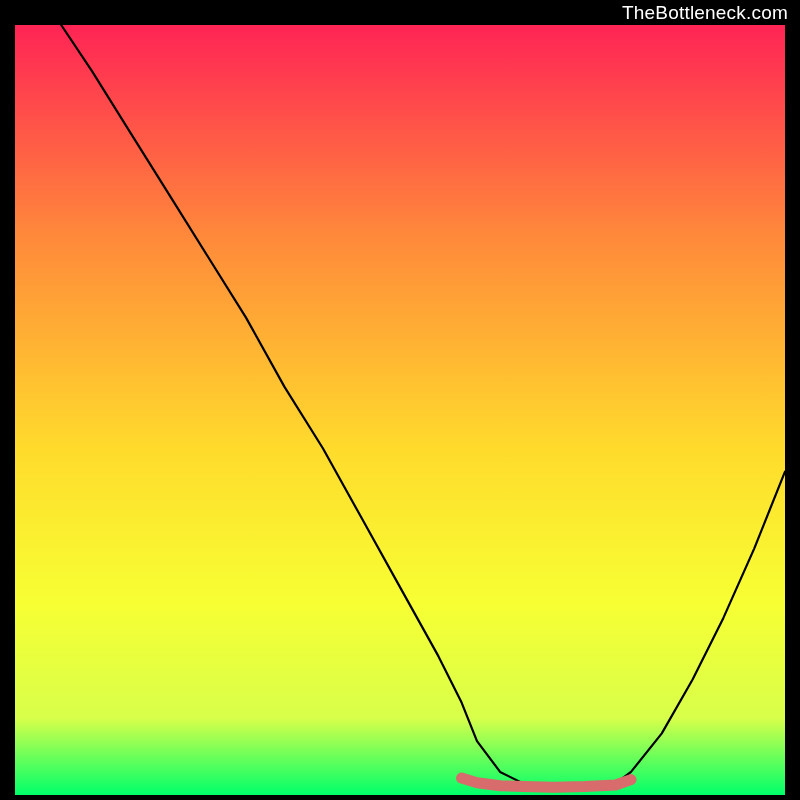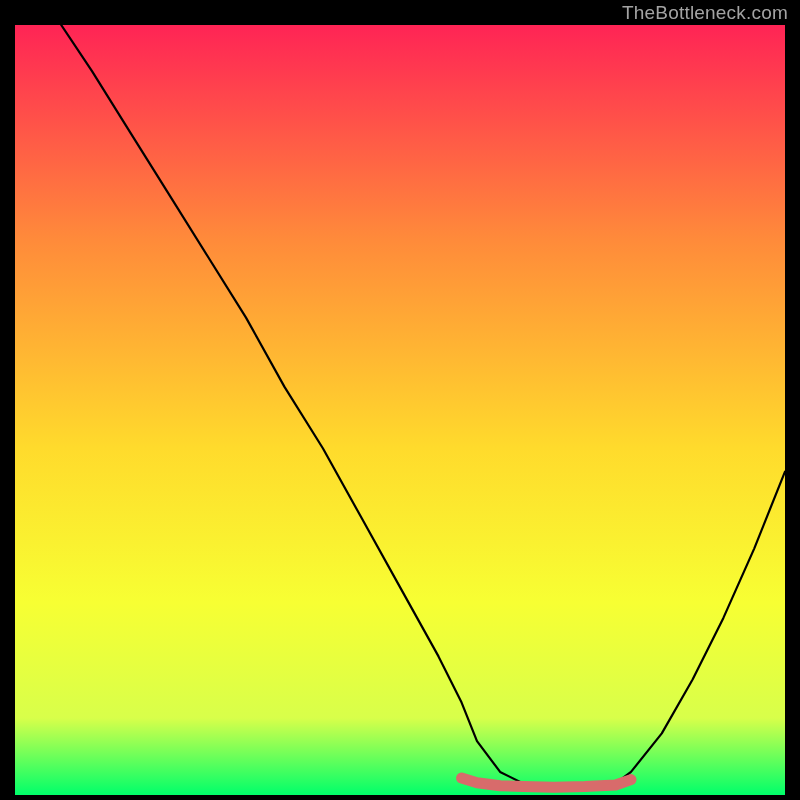--- a/index.html
+++ b/index.html
@@ -23,21 +23,21 @@
     position: absolute;
     left: 0;
     top: 0;
     width: 770px;
     height: 770px;
   }
   .watermark {
     position: absolute;
     top: 2px;
     right: 12px;
-    color: #a3a3a3;
+    color: #ffffff;
     font-size: 19px;
     font-weight: 500;
     letter-spacing: 0.2px;
   }
   svg { display: block; }
 </style>
 </head>
 <body>
 
 <div class="watermark">TheBottleneck.com</div>

